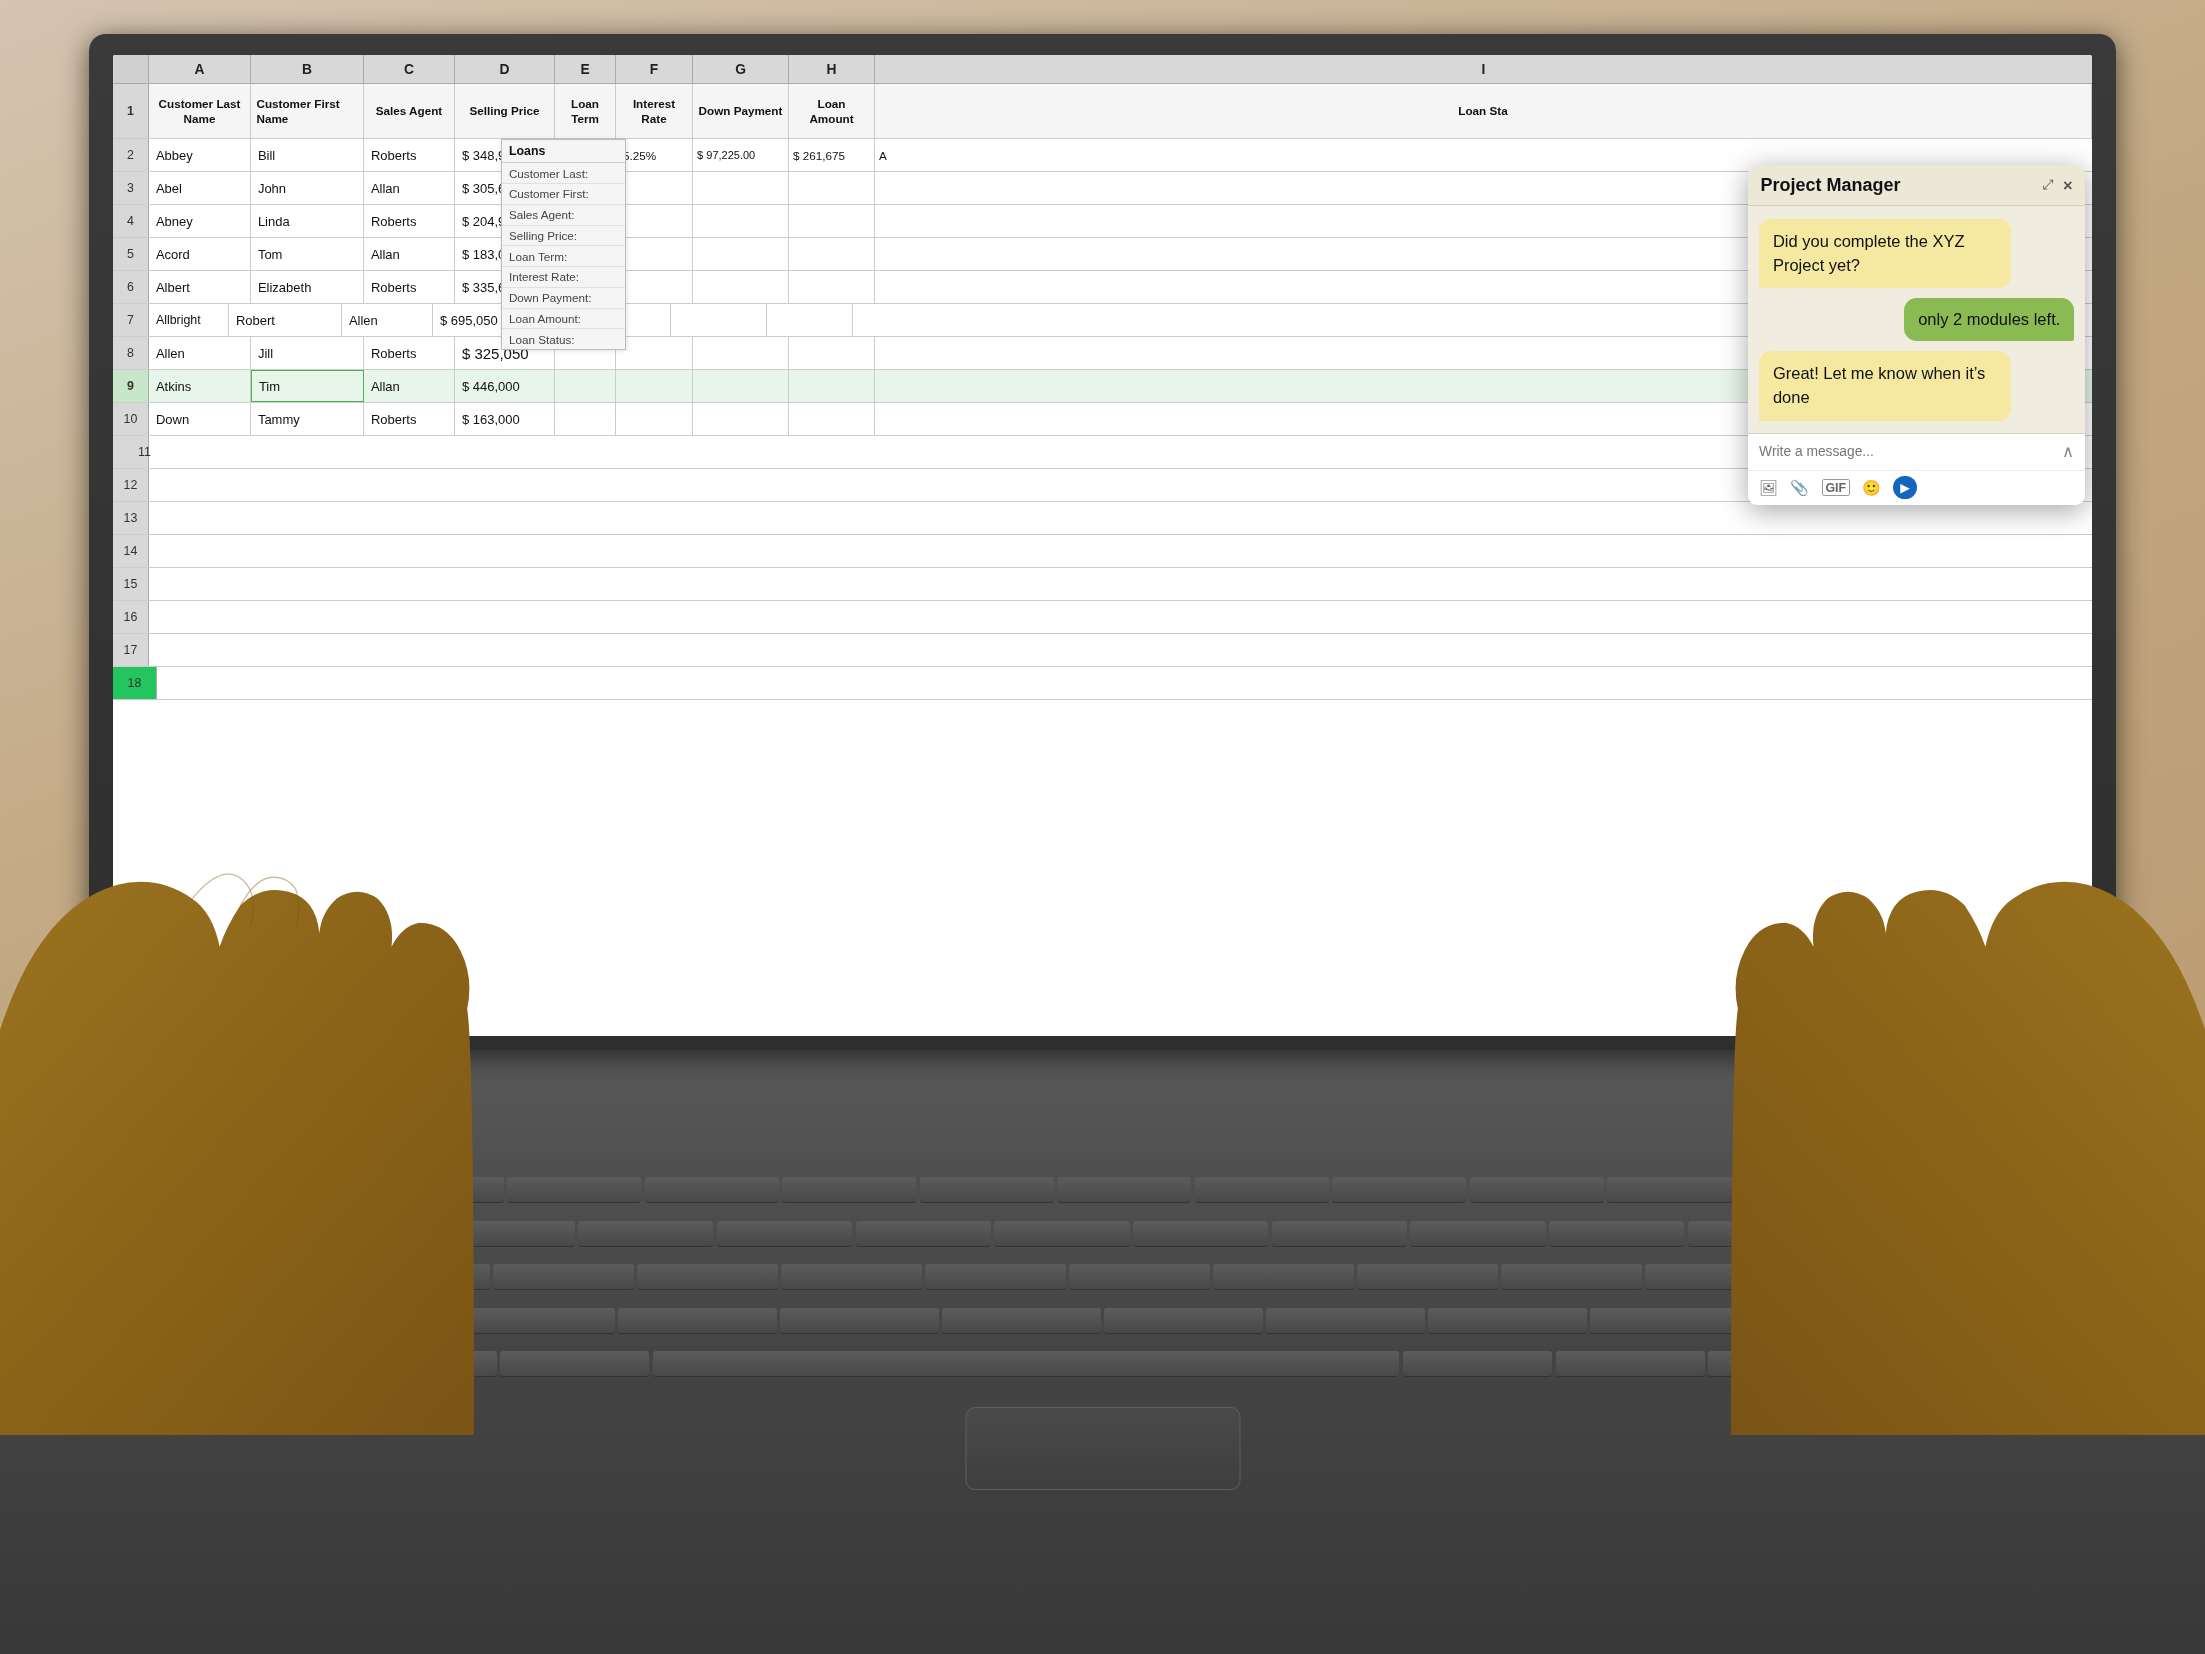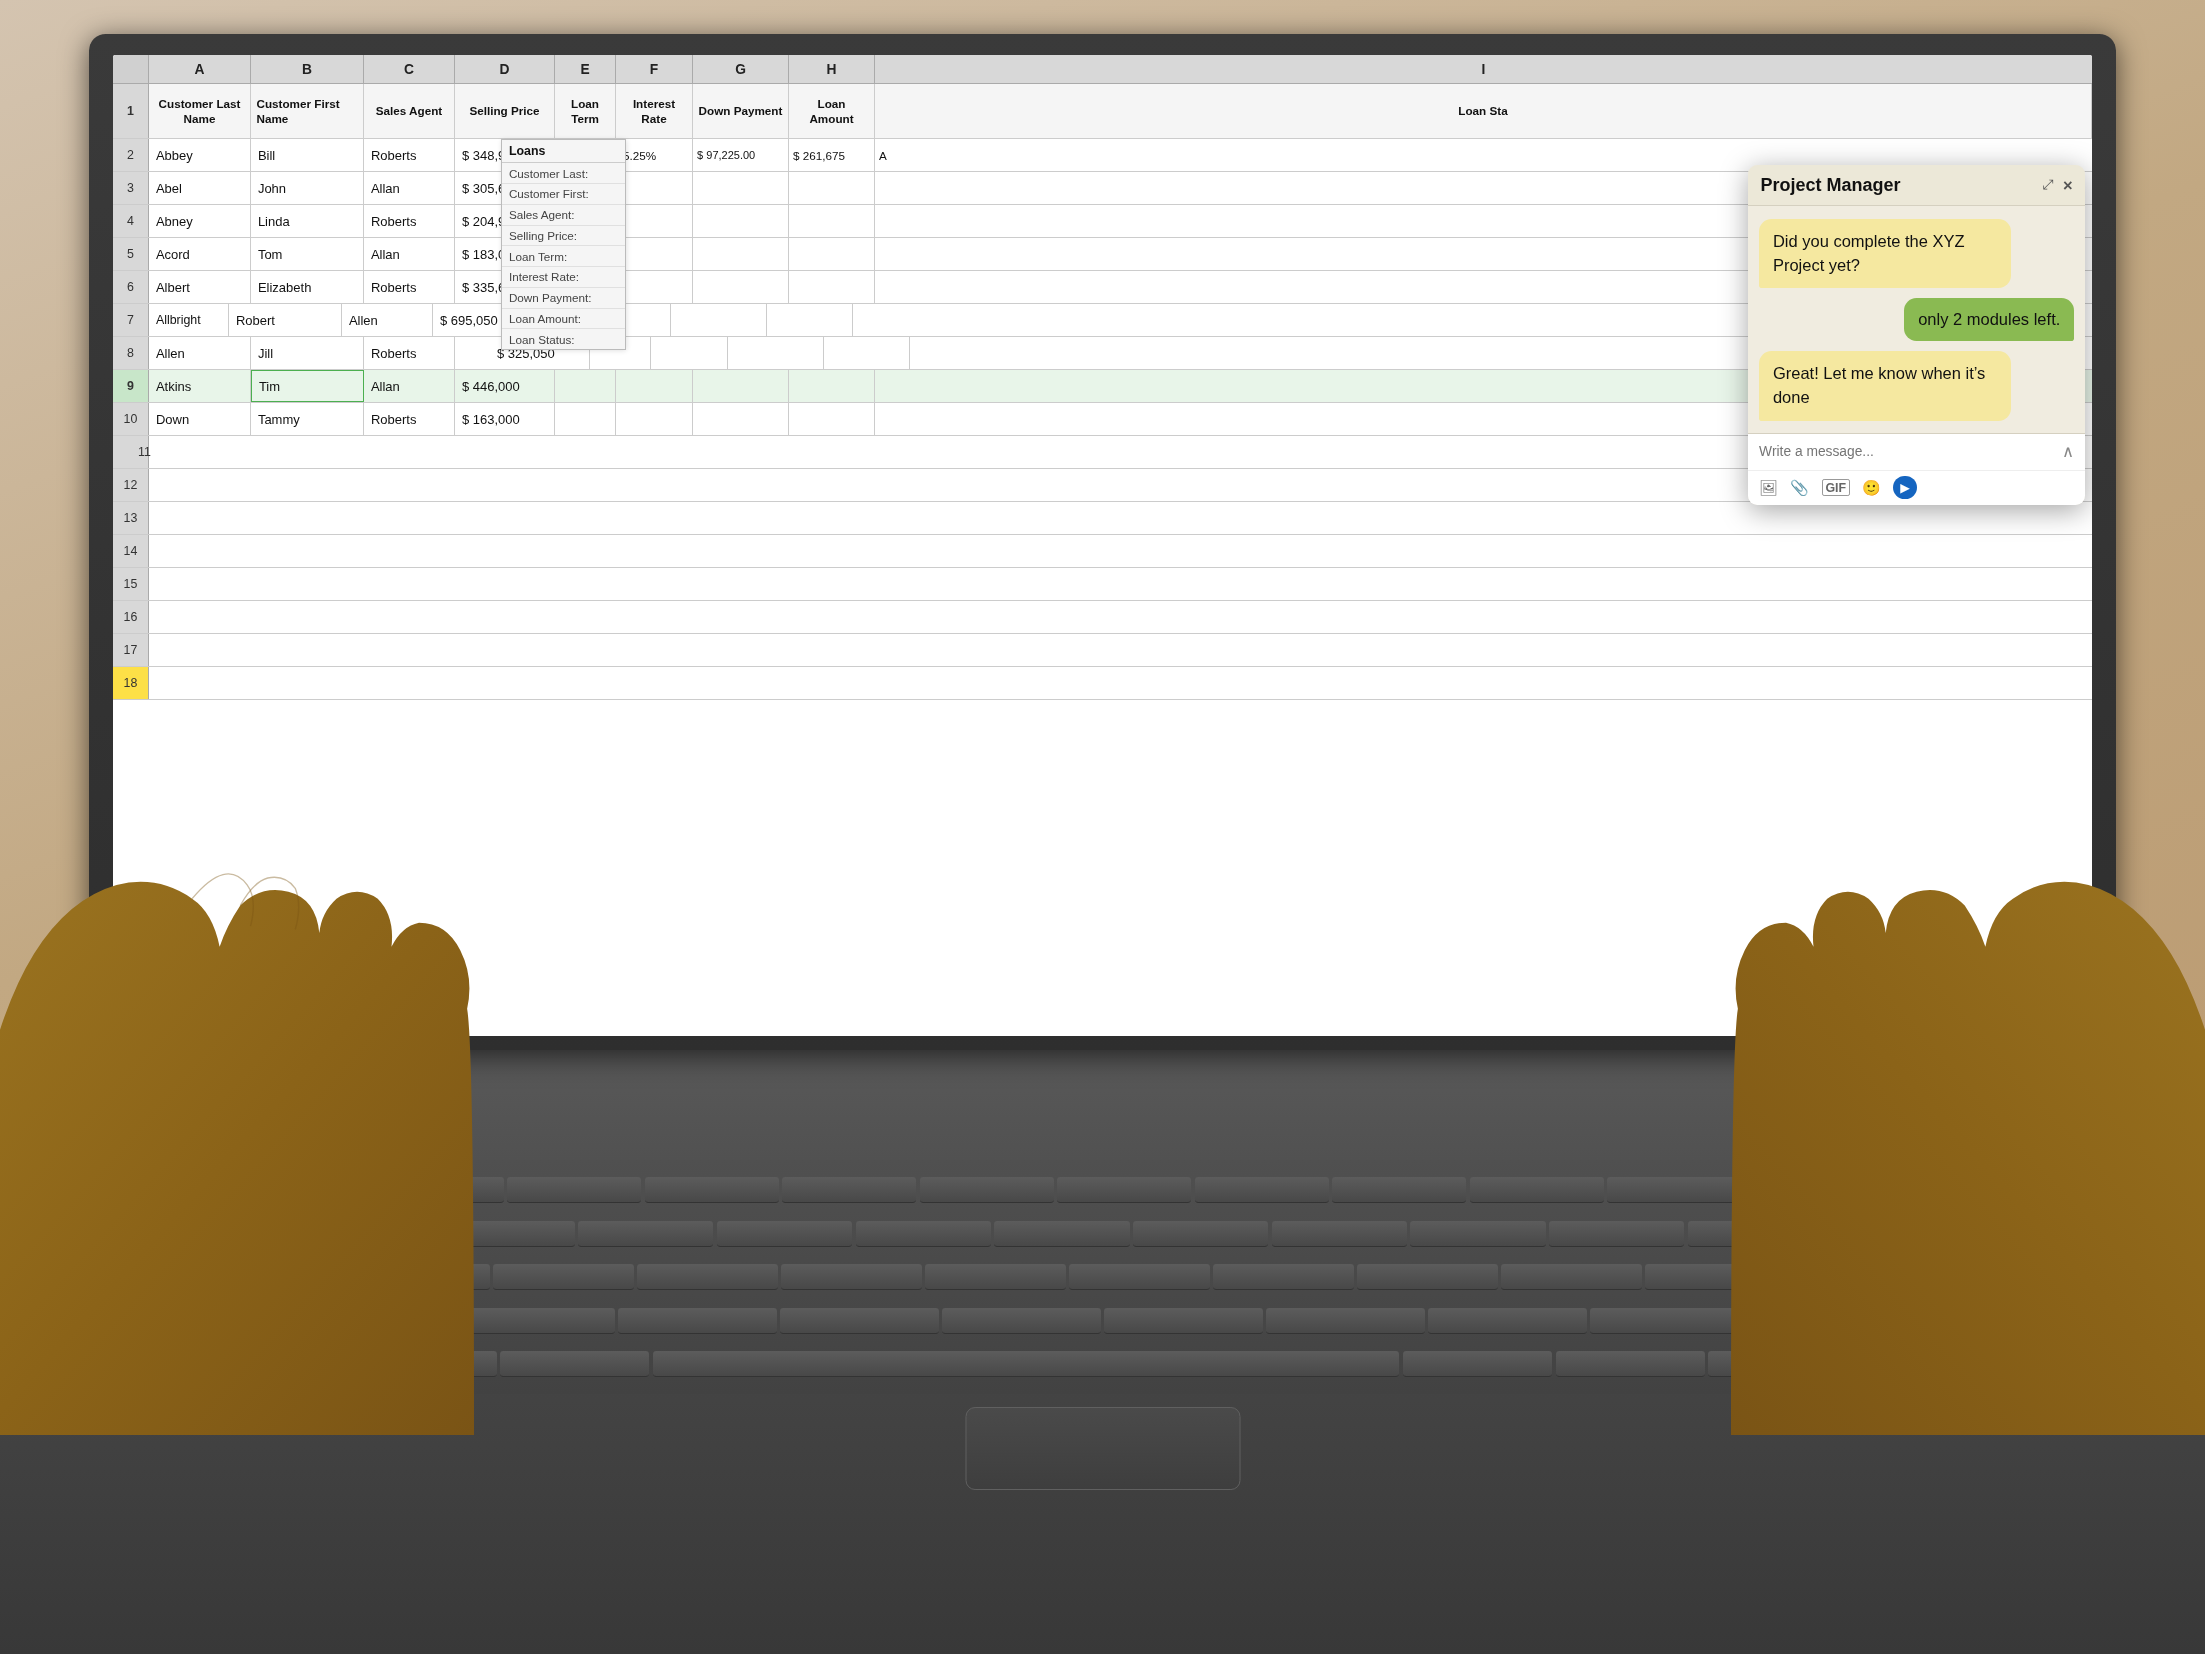--- a/index.html
+++ b/index.html
@@ -274,21 +274,21 @@
       <div style="width:96px;border-right:0.7px solid #ccc;padding:2.8px 6.9px;font-size:13px;display:flex;align-items:center;"></div>
       <div style="width:86px;border-right:0.7px solid #ccc;padding:2.8px 6.9px;font-size:13px;display:flex;align-items:center;"></div>
       <div style="flex:1;padding:2.8px 6.9px;font-size:13px;display:flex;align-items:center;"></div>
     </div>
 
     <div style="display:flex;border-bottom:0.7px solid #ccc;height:33px;background:#fff;">
       <div style="width:36px;background:#d8d8d8;border-right:1.4px solid #aaa;display:flex;align-items:center;justify-content:center;font-size:12.4px;color:#333;">8</div>
       <div style="width:102px;border-right:0.7px solid #ccc;padding:2.8px 6.9px;font-size:13px;color:#111;display:flex;align-items:center;">Allen</div>
       <div style="width:113px;border-right:0.7px solid #ccc;padding:2.8px 6.9px;font-size:13px;color:#111;display:flex;align-items:center;">Jill</div>
       <div style="width:91px;border-right:0.7px solid #ccc;padding:2.8px 6.9px;font-size:13px;color:#111;display:flex;align-items:center;">Roberts</div>
-      <div style="width:100px;border-right:0.7px solid #ccc;padding:2.8px 6.9px;font-size:13px;color:#111;display:flex;align-items:center;margin-left:35px;">$ 325,050</div>
+      <div style="width:100px;border-right:0.7px solid #ccc;padding:2.8px 6.9px;font-size:15px;color:#111;display:flex;align-items:center;">$ 325,050</div>
       <div style="width:61px;border-right:0.7px solid #ccc;padding:2.8px 6.9px;font-size:13px;display:flex;align-items:center;"></div>
       <div style="width:77px;border-right:0.7px solid #ccc;padding:2.8px 6.9px;font-size:13px;display:flex;align-items:center;"></div>
       <div style="width:96px;border-right:0.7px solid #ccc;padding:2.8px 6.9px;font-size:13px;display:flex;align-items:center;"></div>
       <div style="width:86px;border-right:0.7px solid #ccc;padding:2.8px 6.9px;font-size:13px;display:flex;align-items:center;"></div>
       <div style="flex:1;padding:2.8px 6.9px;font-size:13px;display:flex;align-items:center;"></div>
     </div>
 
     <div style="display:flex;border-bottom:0.7px solid #ccc;height:33px;background:#e8f5e9;">
       <div style="width:36px;background:#c8e6c9;border-right:1.4px solid #aaa;display:flex;align-items:center;justify-content:center;font-size:12.4px;color:#333;font-weight:bold;">9</div>
       <div style="width:102px;border-right:0.7px solid #ccc;padding:2.8px 6.9px;font-size:13px;color:#111;display:flex;align-items:center;">Atkins</div>
@@ -337,21 +337,21 @@
       </div>
     <div style="display:flex;border-bottom:0.7px solid #ccc;height:33px;">
         <div style="width:36px;background:#d8d8d8;border-right:1.4px solid #aaa;display:flex;align-items:center;justify-content:center;font-size:12.4px;color:#333;">16</div>
         <div style="flex:1;"></div>
       </div>
     <div style="display:flex;border-bottom:0.7px solid #ccc;height:33px;">
         <div style="width:36px;background:#d8d8d8;border-right:1.4px solid #aaa;display:flex;align-items:center;justify-content:center;font-size:12.4px;color:#333;">17</div>
         <div style="flex:1;"></div>
       </div>
     <div style="display:flex;border-bottom:0.7px solid #ccc;height:33px;">
-        <div style="width:36px;background:#fde047;border-right:1.4px solid #aaa;display:flex;align-items:center;justify-content:center;font-size:12.4px;color:#333;">18</div>
+        <div style="width:44px;background:#22c55e;border-right:1.4px solid #aaa;display:flex;align-items:center;justify-content:center;font-size:12.4px;color:#333;">18</div>
         <div style="flex:1;"></div>
       </div>
 
     <div style="
       position:absolute;
       top:84px;
       left:388px;
       width:125px;
       background:#f5f5f5;
       border:0.7px solid #bbb;

